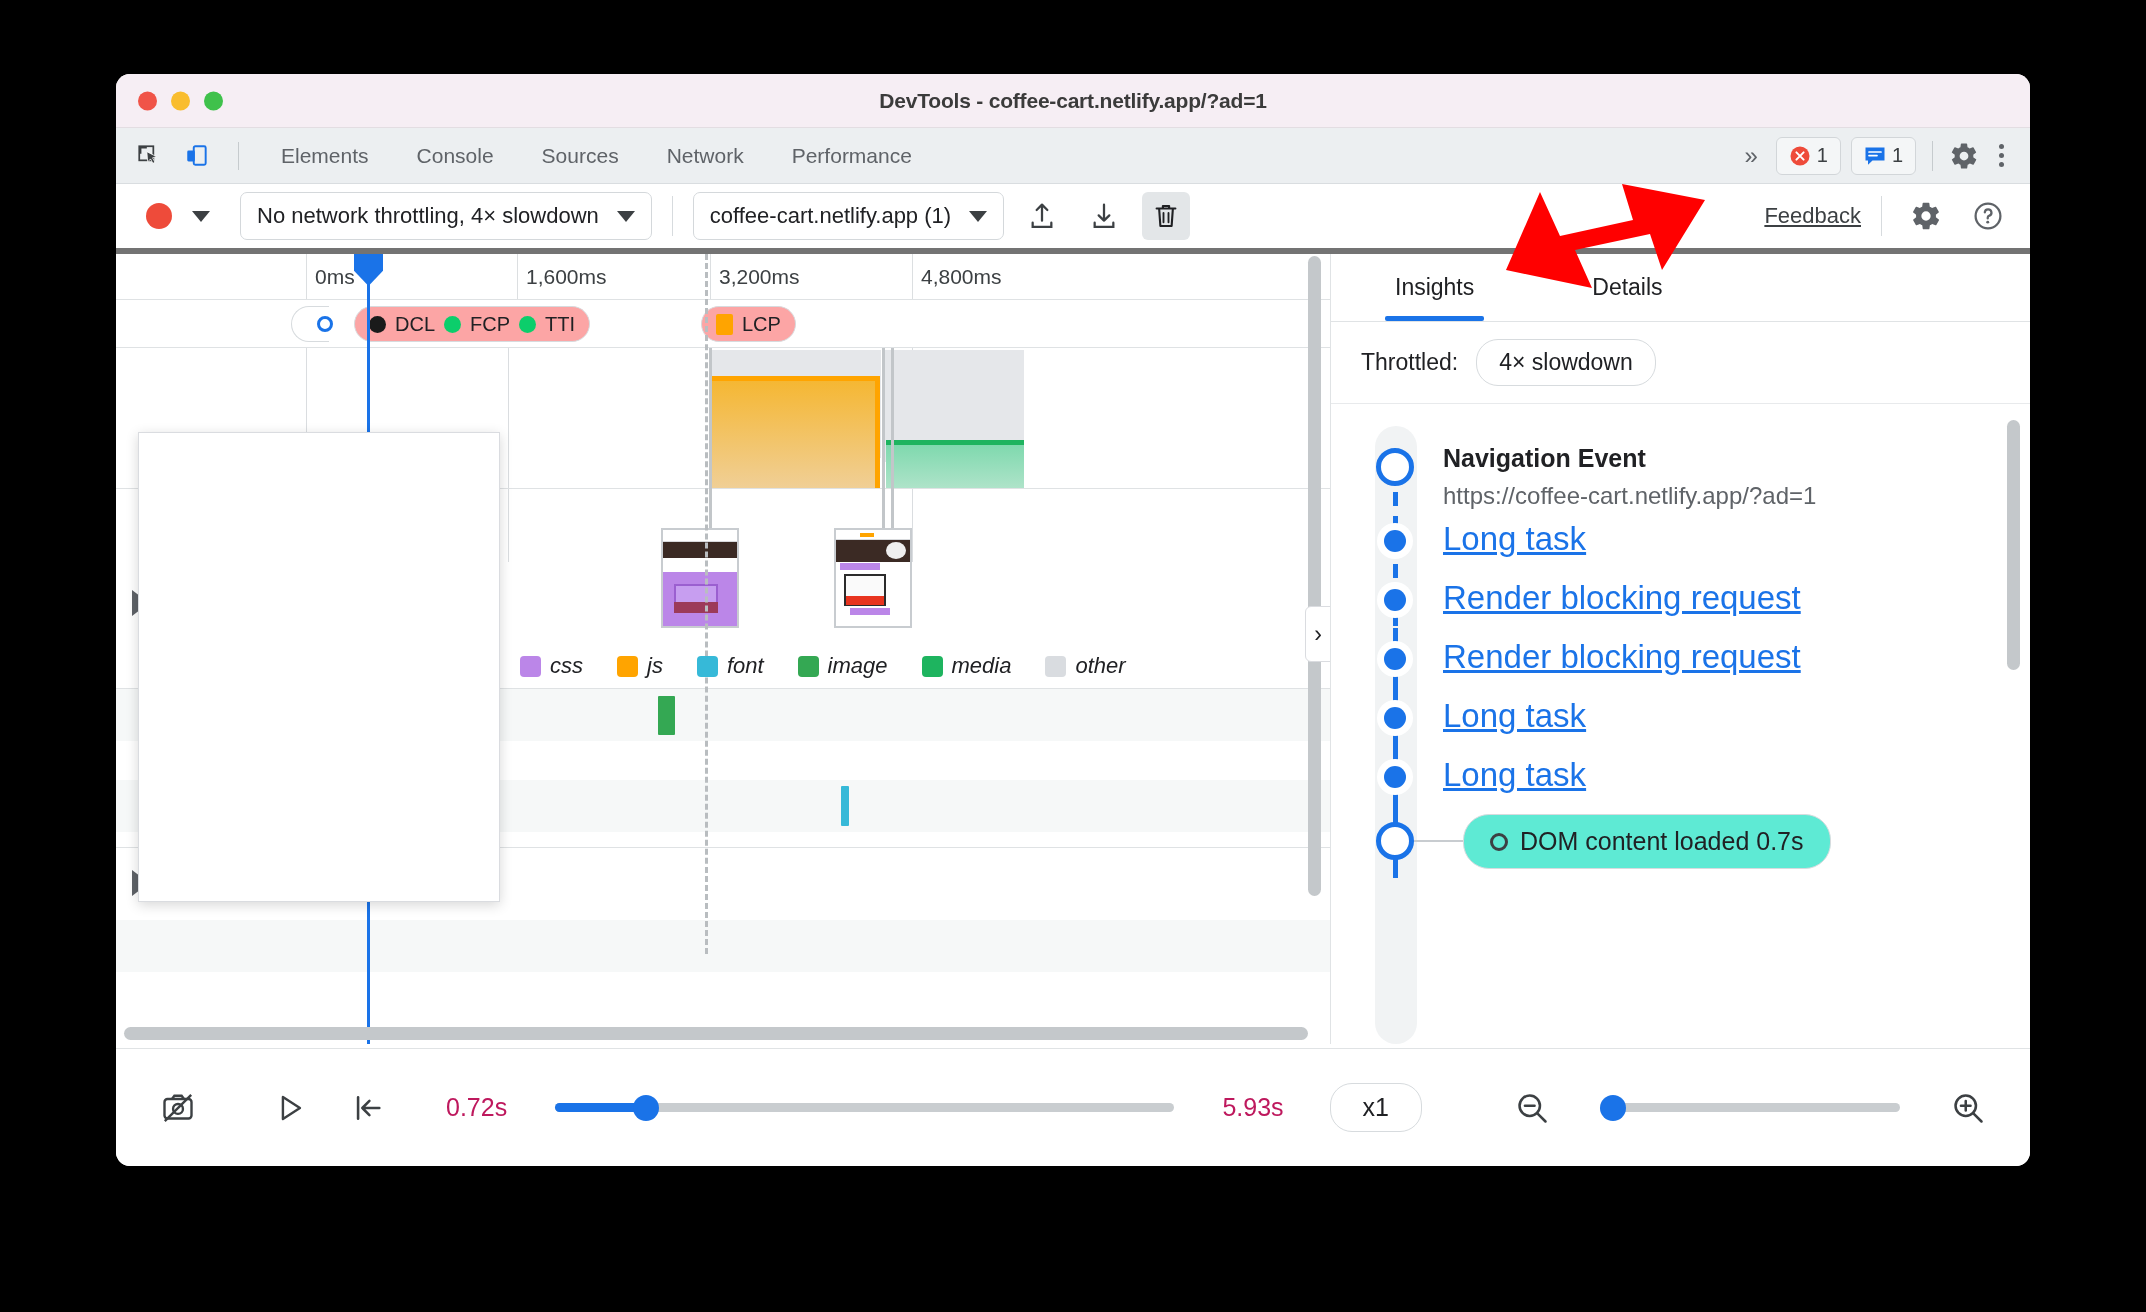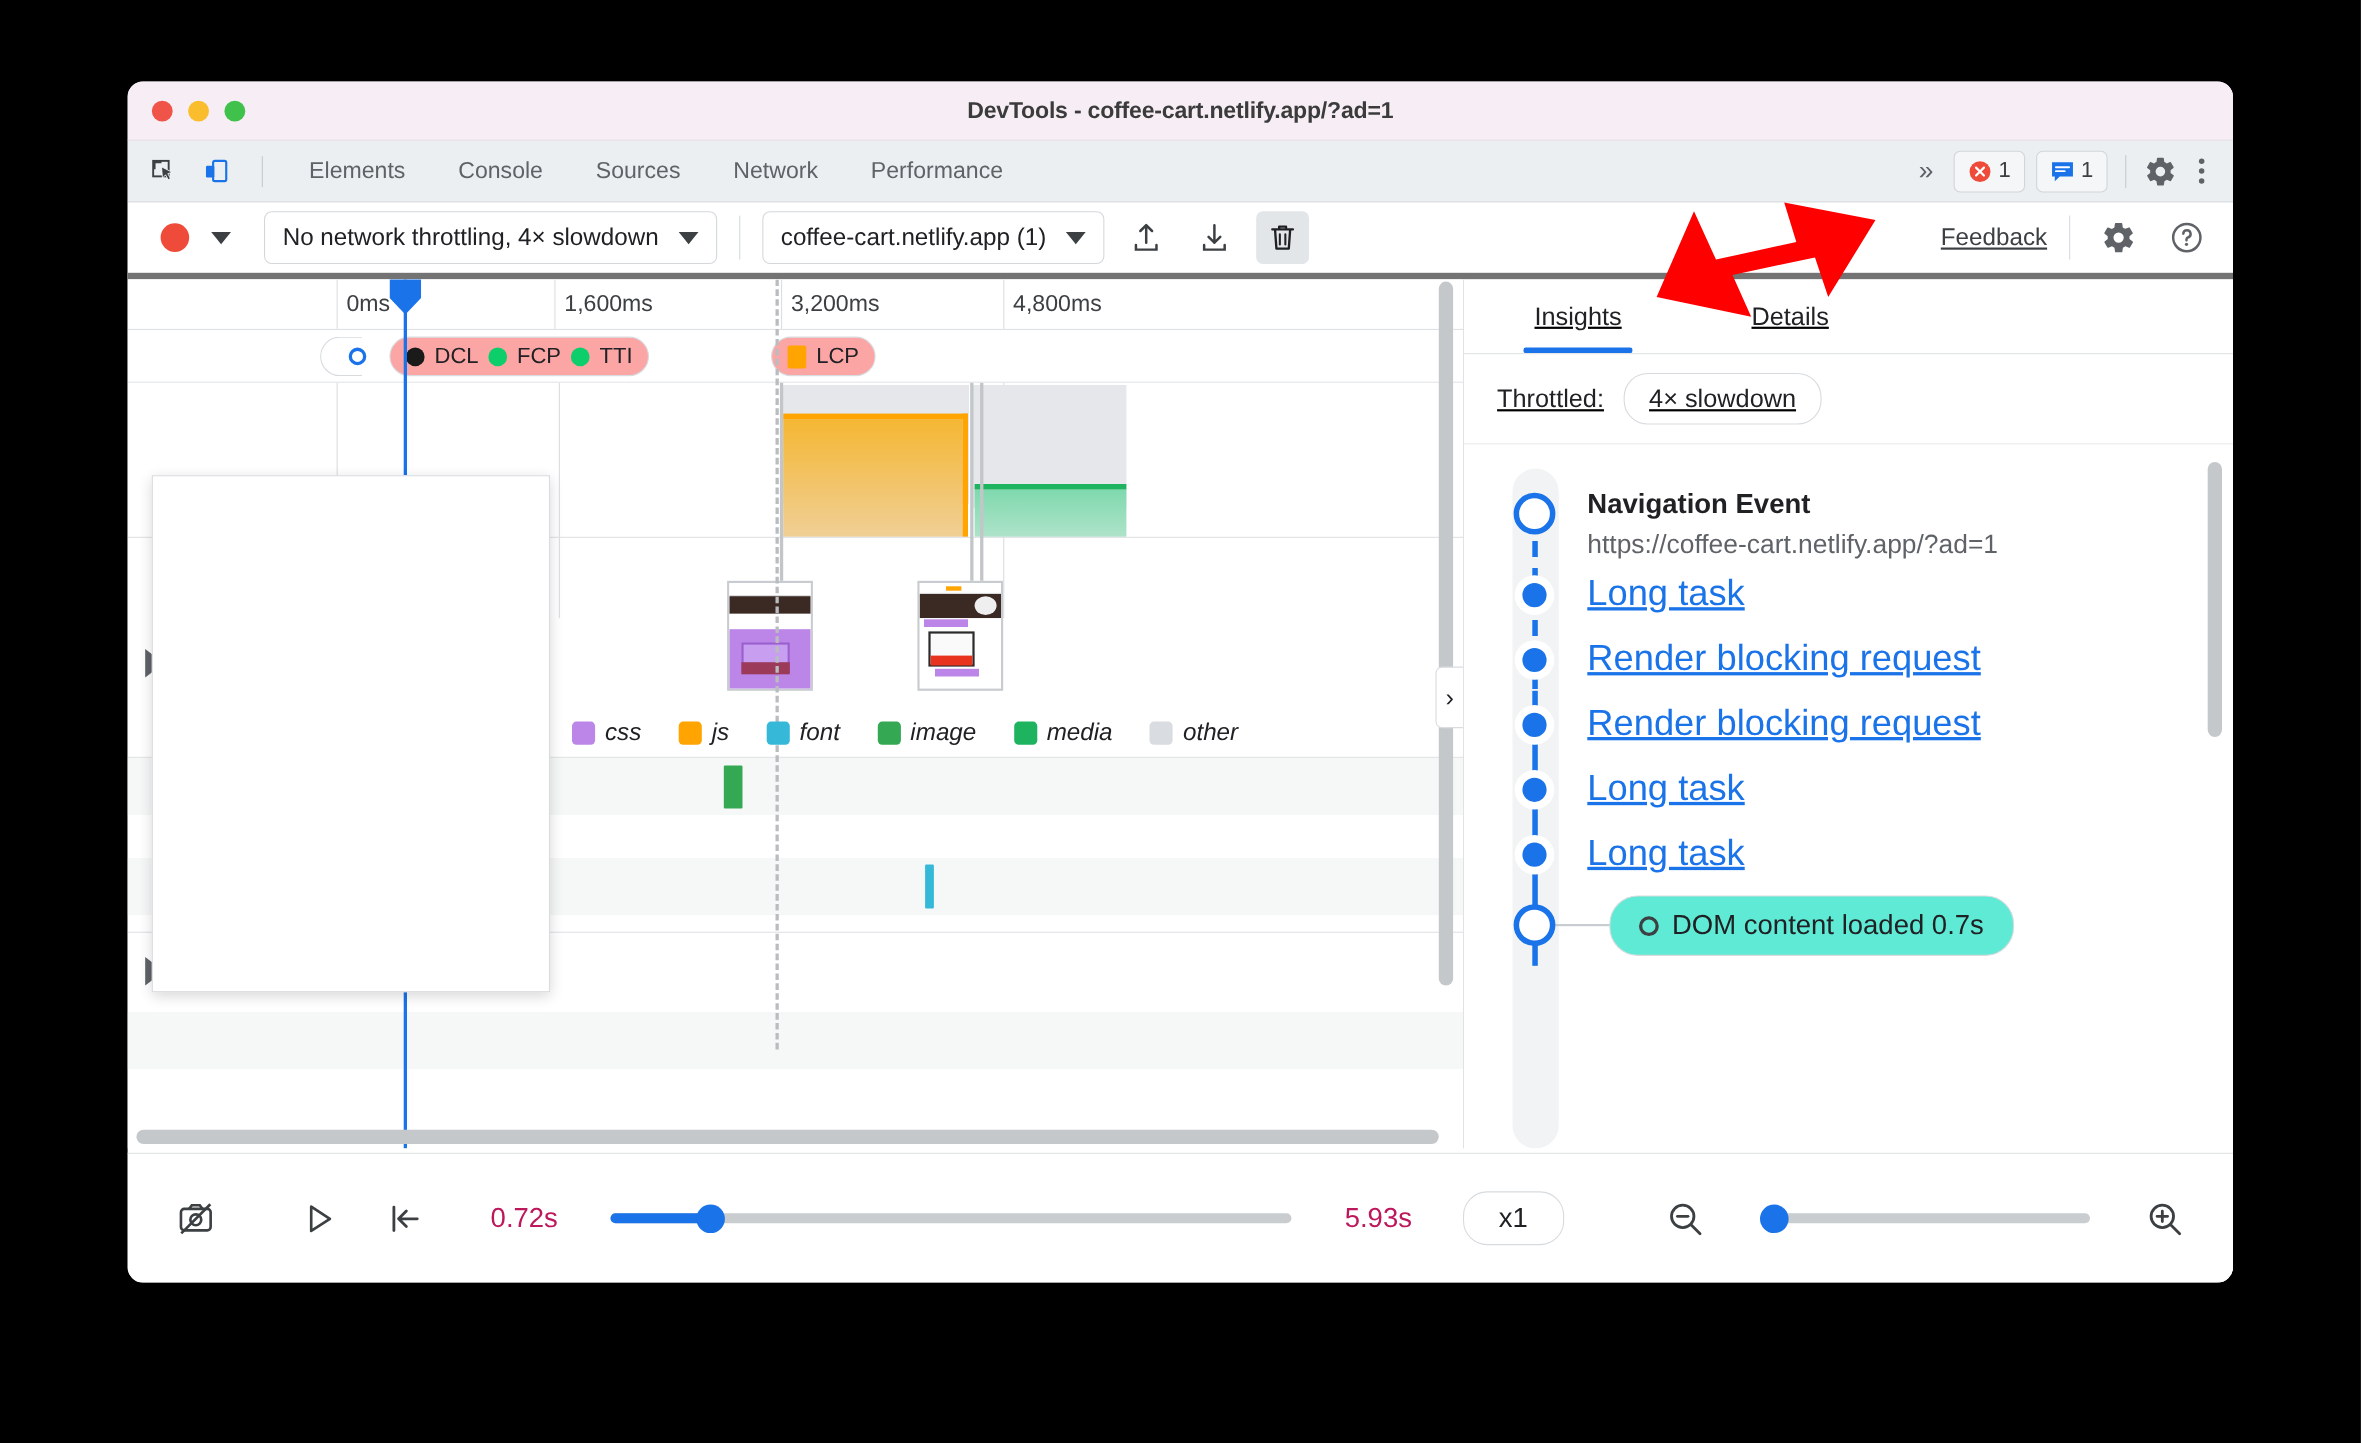--- a/index.html
+++ b/index.html
@@ -333,21 +333,20 @@
     z-index: 38;
   }
 
   
   .sidebar {
     position: relative;
     flex: 1;
     background: #ffffff;
     display: flex; flex-direction: column;
     overflow: hidden;
-    text-decoration: underline;
   }
   .sb-tabs {
     display: flex;
     height: 68px;
     border-bottom: 1px solid #e0e3e5;
     padding: 0 44px;
     gap: 78px;
   }
   .sb-tab {
     display: flex; align-items: center;
@@ -622,21 +621,21 @@
         </svg>
       </div>
     </div>
 
     <div class="body">
 
       <div class="timeline-pane">
 
         <div class="ruler">
           <div class="tick" style="left:190px;">0ms</div>
-          <div class="tick" style="left:388px;">1,600ms</div>
+          <div class="tick" style="left:401px;">1,600ms</div>
           <div class="tick" style="left:594px;">3,200ms</div>
           <div class="tick" style="left:796px;">4,800ms</div>
         </div>
 
         <div class="markrow">
           <div class="mk-left" style="left:175px;">
             <span class="c"></span>
           </div>
           <div class="markpill" style="left:238px;">
             <span class="mk-dcl"></span>

